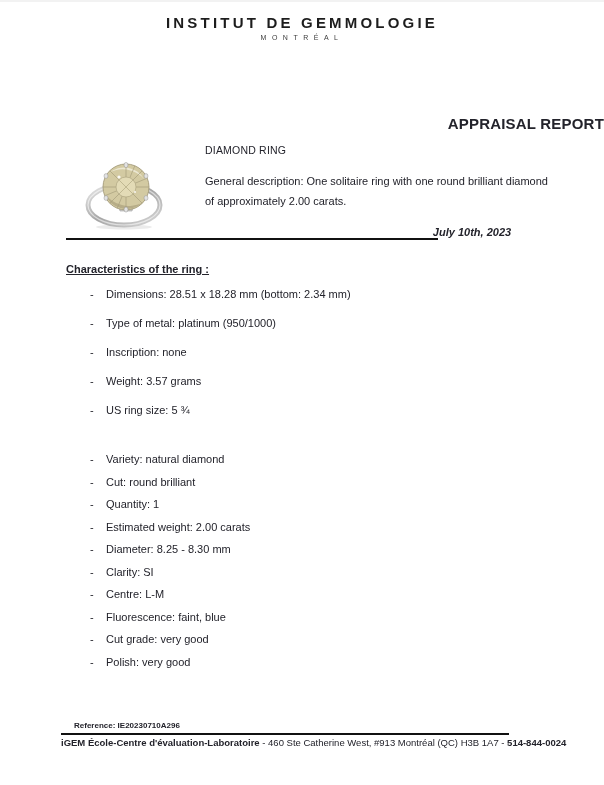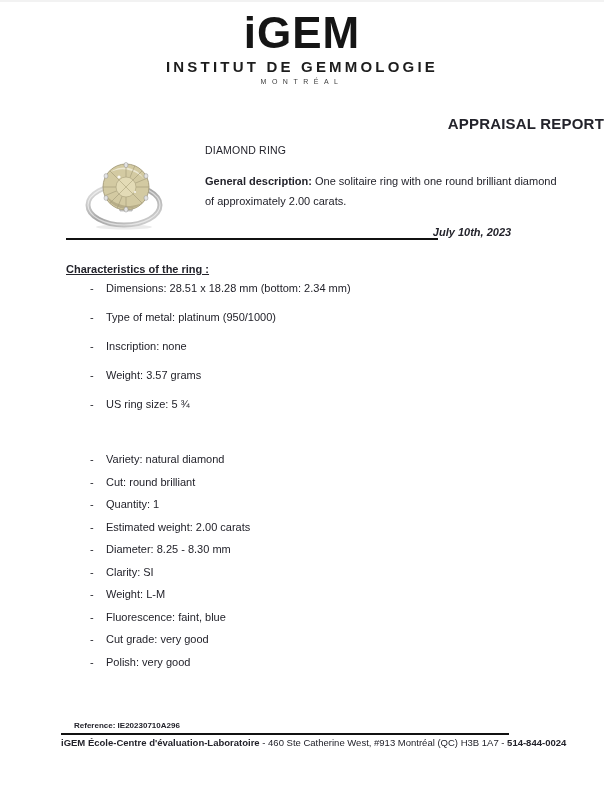--- a/index.html
+++ b/index.html
@@ -20,53 +20,52 @@
   .report-title {
     position:absolute; top:113px; left:0; width:100%;
     text-align:right; font-size:15px; font-weight:700; letter-spacing:0.2px;
   }
 
   
   .ring-photo { position:absolute; left:76px; top:157px; width:96px; height:72px; }
   .head-col   { position:absolute; left:205px; top:142px; width:352px; }
   .item-title { font-size:10.5px; font-weight:400; letter-spacing:0.2px; }
   .desc       { margin-top:16px; font-size:11px; line-height:19.5px; }
-  .desc-label { font-weight:700; margin-right:3px;margin-top:24px; }
+  .desc-label { font-weight:400; margin-right:3px;margin-top:24px; }
 
   .divider { position:absolute; left:66px; top:236px; width:372px; height:1.5px; background:#111; }
   .date {
     position:absolute; top:224px; left:420px; width:104px; text-align:center;
     font-size:11px; font-style:italic; font-weight:700;
   }
 
   
   .section { position:absolute; left:66px; width:480px; }
   .sec1 { top:261px; }
   .sec2 { top:450px; }
   .sec-heading { font-size:11px; font-weight:700; text-decoration:underline; }
-  .sec1 .sec-heading { margin-bottom:6px;text-decoration:underline; }
+  .sec1 .sec-heading { margin-bottom:12px;text-decoration:underline; }
   .sec2 .sec-heading { margin-bottom:15px; }
   .li { display:flex; font-size:11px; line-height:15px; padding-left:24px; }
   .sec1 .li { margin-bottom:14px; }
   .sec2 .li { margin-bottom:7.5px; }
   .dash { width:16px; flex:0 0 16px; }
 
   
   .ref      { position:absolute; left:74px; top:719px; font-size:8px; font-weight:700; }
   .footline { position:absolute; left:61px; top:731px; width:448px; height:1.6px; background:#111; }
   .contact  { position:absolute; left:61px; top:735px; font-size:9.5px; width:520px; }
   .contact .b { font-weight:700; }
 </style>
 </head>
 <body>
 
 <div class="page">
 
   <div class="logo">
-    <div class="brand">iGEM</div>
     <div class="inst">INSTITUT DE GEMMOLOGIE</div>
     <div class="city">MONTRÉAL</div>
   </div>
 
   <div class="report-title">APPRAISAL REPORT</div>
 
   <div class="ring-photo">
     <svg width="96" height="72" viewBox="0 0 96 72">
       <defs>
         <linearGradient id="bandGrad" x1="0" y1="0" x2="1" y2="1">
@@ -173,21 +172,21 @@
     <div class="li">
       <span class="dash">-</span>
       <span>Diameter: 8.25 - 8.30 mm</span>
     </div>
     <div class="li">
       <span class="dash">-</span>
       <span>Clarity: SI</span>
     </div>
     <div class="li">
       <span class="dash">-</span>
-      <span>Weight: L-M</span>
+      <span>Centre: L-M</span>
     </div>
     <div class="li">
       <span class="dash">-</span>
       <span>Fluorescence: faint, blue</span>
     </div>
     <div class="li">
       <span class="dash">-</span>
       <span>Cut grade: very good</span>
     </div>
     <div class="li">

